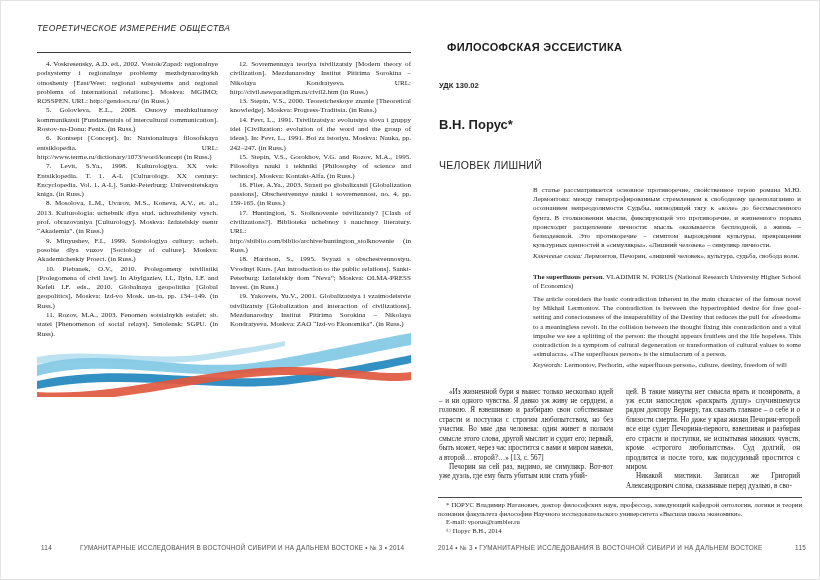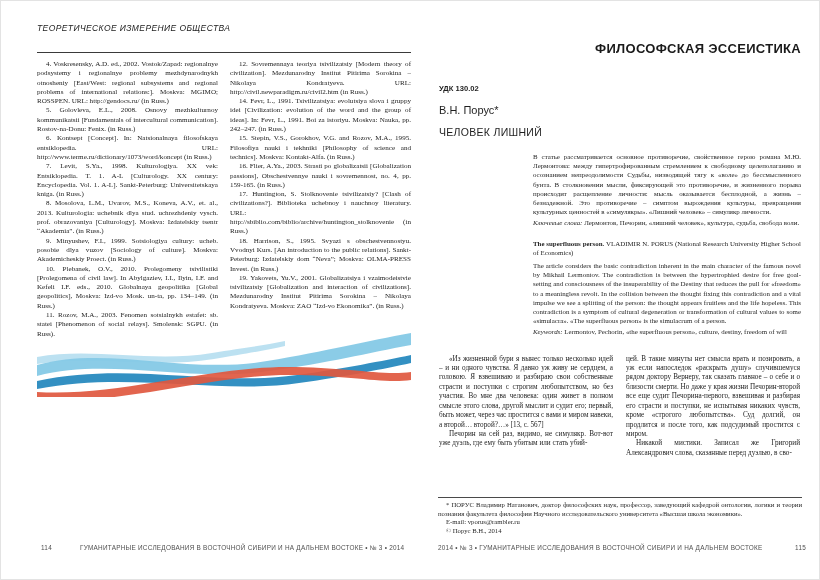--- a/index.html
+++ b/index.html
@@ -25,25 +25,25 @@
     font-family:"Liberation Sans", sans-serif; font-size:6.4px;
     color:#4f4f4f; letter-spacing:0.25px; white-space:nowrap;
   }
   .footer-left { left:40px; width:372px; display:flex; gap:28px; }
   .footer-right { left:437px; width:368px; display:flex; justify-content:space-between; }
 
   
   .right-page { position:absolute; left:438px; top:40px; width:362px; }
   .section-heading {
     font-family:"Liberation Sans", sans-serif; font-weight:bold;
-    font-size:13px; letter-spacing:0.3px; color:#1a1a1a; margin-left:8px;text-align:right;
+    font-size:11px; letter-spacing:0.3px; color:#1a1a1a; margin-left:8px;
   }
   .udc    { font-family:"Liberation Sans", sans-serif; font-weight:bold; font-size:7.6px; margin-top:28px; }
-  .author { font-family:"Liberation Sans", sans-serif; font-weight:normal; font-size:11px; margin-top:11px; }
-  .article-title { font-family:"Liberation Sans", sans-serif; font-size:10.5px; letter-spacing:0.3px; margin-top:10px; }
+  .author { font-family:"Liberation Sans", sans-serif; font-weight:bold; font-size:13px; margin-top:27px; }
+  .article-title { font-family:"Liberation Sans", sans-serif; font-size:10.5px; letter-spacing:0.3px; margin-top:27px; }
 
   .abstract-block { margin-left:94px; width:268px; font-size:6.9px; line-height:9.2px; text-align:justify; margin-top:14px; color:#262626; }
   .abstract-block .kw { margin-top:2px; }
   .abstract-block .lbl { font-style:italic; }
   .en-lead { margin-top:11px; }
   .en-lead .bold { font-weight:bold; }
   .abs-en { margin-top:4px; }
   .kw-en { margin-top:6px; }
 
   .body-cols { display:flex; gap:13px; margin-top:18px; }
@@ -71,20 +71,21 @@
           <p class="ref-item">5. Golovleva, E.L., 2008. Osnovy mezhkulturnoy kommunikatsii [Fundamentals of intercultural communication]. Rostov-na-Donu: Fenix. (in Russ.)</p>
           <p class="ref-item">6. Kontsept [Concept]. In: Natsionalnaya filosofskaya entsiklopedia. URL: http://www.terme.ru/dictionary/1073/word/koncept (in Russ.)</p>
           <p class="ref-item">7. Levit, S.Ya., 1998. Kulturologiya. XX vek: Entsiklopedia. T. 1. A-L [Culturology. XX century: Encyclopedia. Vol. 1. A-L]. Sankt-Peterburg: Universitetskaya kniga. (in Russ.)</p>
           <p class="ref-item">8. Mosolova, L.M., Uvarov, M.S., Koneva, A.V., et. al., 2013. Kulturologia: uchebnik dlya stud. uchrezhdeniy vysch. prof. obrazovaniya [Culturology]. Moskva: Izdatelskiy tsentr “Akademia”. (in Russ.)</p>
           <p class="ref-item">9. Minyushev, F.I., 1999. Sotsiologiya cultury: ucheb. posobie dlya vuzov [Sociology of culture]. Moskva: Akademicheskiy Proect. (in Russ.)</p>
           <p class="ref-item">10. Plebanek, O.V., 2010. Prolegomeny tsivilistiki [Prolegomena of civil law]. In Abylgaziev, I.I., Ilyin, I.F. and Kefeli I.F. eds., 2010. Globalnaya geopolitika [Global geopolitics], Moskva: Izd-vo Mosk. un-ta, pp. 134–149. (in Russ.)</p>
           <p class="ref-item">11. Rozov, M.A., 2003. Fenomen sotsialnykh estafet: sb. statei [Phenomenon of social relays]. Smolensk: SGPU. (in Russ).</p>
         </div>
       <div class="ref-col">
           <p class="ref-item">12. Sovremennaya teoriya tsivilizatsiy [Modern theory of civilization]. Mezdunarodny Institut Pitirima Sorokina – Nikolaya Kondratyeva. URL: http://civil.newparadigm.ru/civil2.htm (in Russ.)</p>
+          <p class="ref-item">13. Stepin, V.S., 2000. Teoreticheskoye znanie [Theoretical knowledge]. Moskva: Progress-Traditsia. (in Russ.)</p>
           <p class="ref-item">14. Fevr, L., 1991. Tsivilizatsiya: evolutsiya slova i gruppy idei [Civilization: evolution of the word and the group of ideas]. In: Fevr, L., 1991. Boi za istoriyu. Moskva: Nauka, pp. 242–247. (in Russ.)</p>
           <p class="ref-item">15. Stepin, V.S., Gorokhov, V.G. and Rozov, M.A., 1995. Filosofiya nauki i tekhniki [Philosophy of science and technics]. Moskva: Kontakt-Alfa. (in Russ.)</p>
           <p class="ref-item">16. Flier, A.Ya., 2003. Strasti po globalizatsii [Globalization passions], Obschestvennye nauki i sovremennost, no. 4, pp. 159-165. (in Russ.)</p>
           <p class="ref-item">17. Huntington, S. Stolknovenie tsivilizatsiy? [Clash of civilizations?]. Biblioteka uchebnoy i nauchnoy literatury. URL: http://sbiblio.com/biblio/archive/huntington_stolknovenie (in Russ.)</p>
           <p class="ref-item">18. Harrison, S., 1995. Svyazi s obschestvennostyu. Vvodnyi Kurs. [An introduction to the public relations]. Sankt-Peterburg: Izdatelskiy dom “Neva”; Moskva: OLMA-PRESS Invest. (in Russ.)</p>
           <p class="ref-item">19. Yakovets, Yu.V., 2001. Globalizatsiya i vzaimodeistvie tsivilizatsiy [Globalization and interaction of civilizations]. Mezdunarodny Institut Pitirima Sorokina – Nikolaya Kondratyeva. Moskva: ZAO “Izd-vo Ekonomika”. (in Russ.)</p>
         </div>
     </div>
     <svg class="waves" viewBox="0 0 374 66" preserveAspectRatio="none" aria-hidden="true">
       <path fill-opacity="0.55" d="M0,26 C55,16 115,32 175,22 C205,17 225,15 248,10 L248,15 C226,20 206,23 177,28 C117,38 56,24 0,33 Z" fill="#85c9e6"></path>

